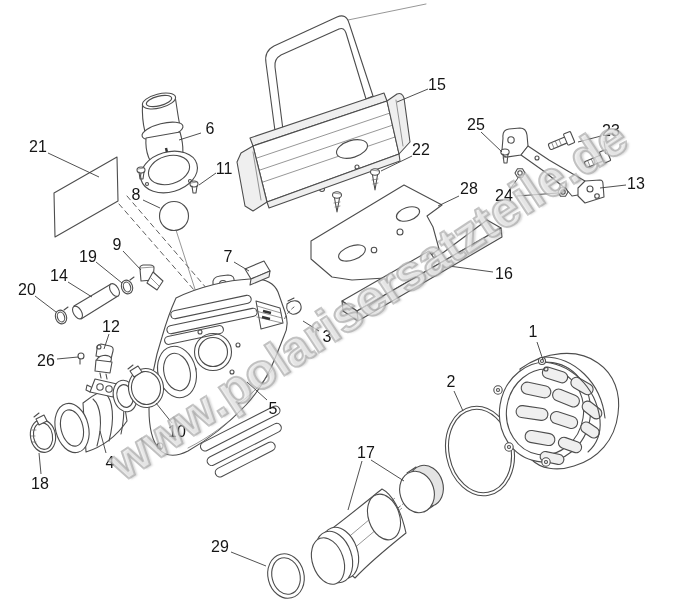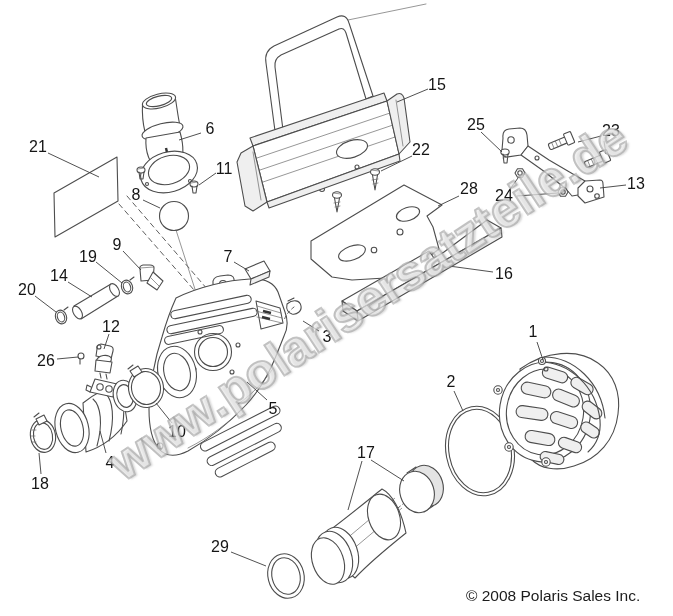--- a/index.html
+++ b/index.html
@@ -357,14 +357,13 @@
         <text x="611" y="130">23</text>
         <text x="504" y="195">24</text>
         <text x="476" y="124">25</text>
         <text x="46" y="360">26</text>
         <text x="469" y="188">28</text>
         <text x="220" y="546">29</text>
       </g>
   </svg>
 
   <div id="watermark">www.polarisersatzteile.de</div>
-  <div id="copyright">© 2008 Polaris Sales Inc.</div>
 </div>
 
 </body></html>

